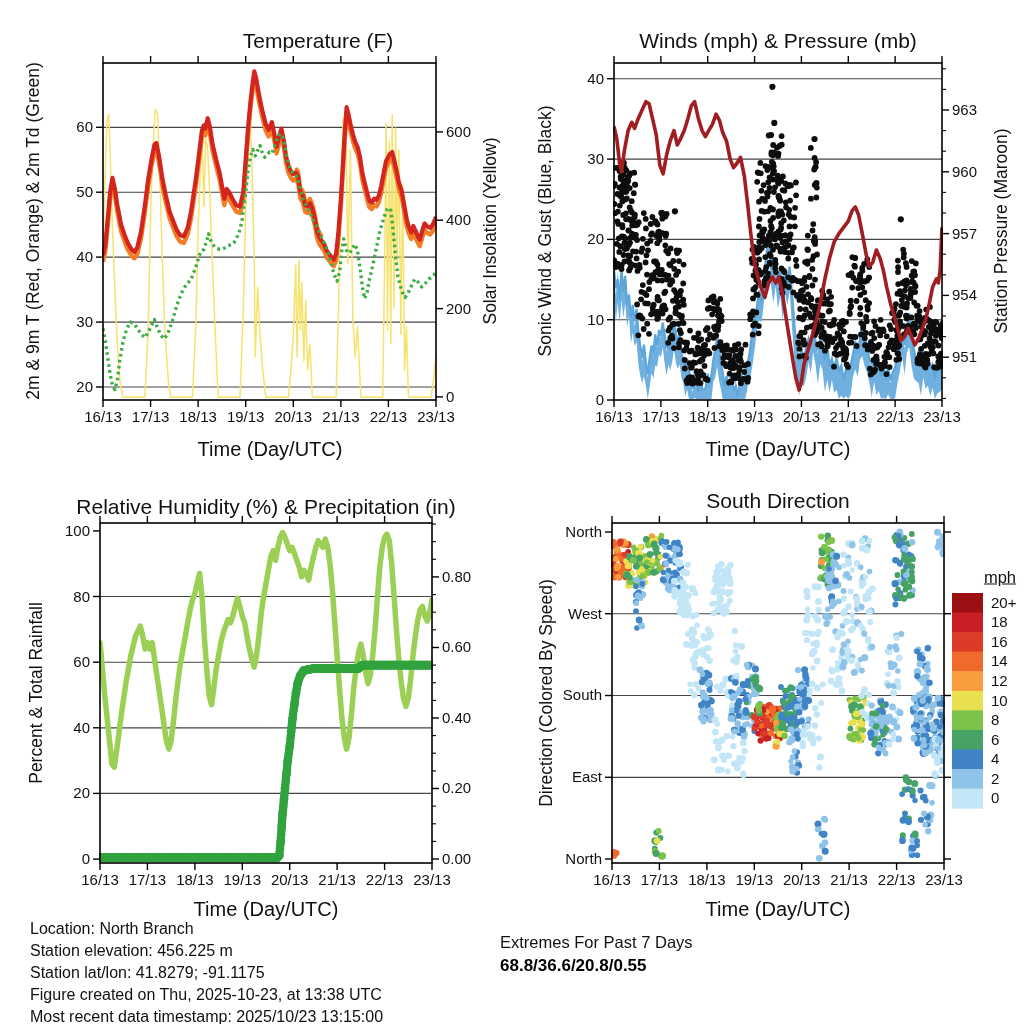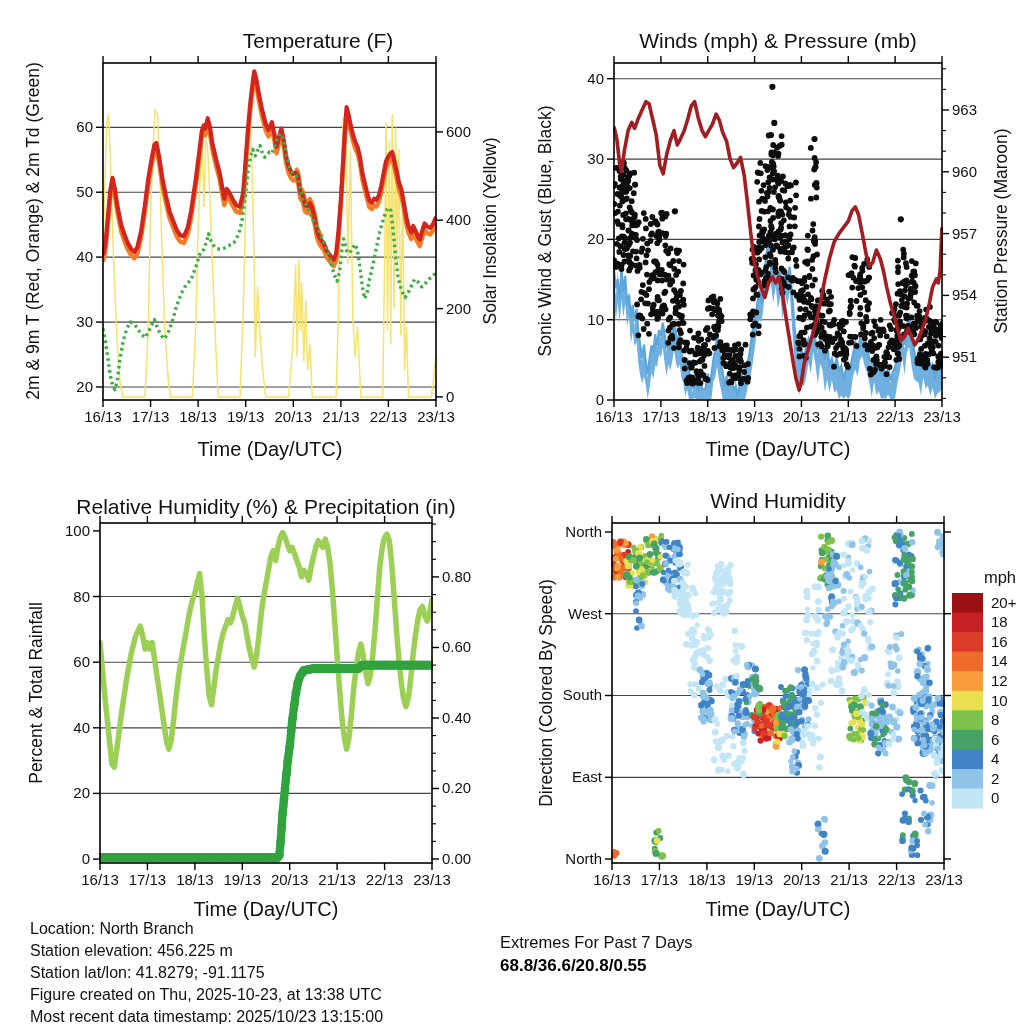--- a/index.html
+++ b/index.html
@@ -9,21 +9,21 @@
   svg text{font-family:"Liberation Sans",sans-serif;font-size:15px;fill:#111;}
   .abs{position:absolute;white-space:nowrap;}
   .chart-title{font-size:21px;text-align:center;transform:translate(-50%,-50%);}
   .axis-label{font-size:17.5px;transform:translate(-50%,-50%);}
   .axis-label.rot{transform:translate(-50%,-50%) rotate(-90deg);}
   .footer-line{font-size:16px;line-height:22px;}
   #footer{left:30px;top:918px;}
   #extremes{left:500px;top:931px;width:473px;text-align:left;}
   .ext-line{font-size:16.5px;line-height:23px;}
   .ext-values{font-size:17px;font-weight:bold;line-height:24px;}
-  #cbar-title{font-size:16.5px;transform:translate(-50%,-50%);}
+  #cbar-title{font-size:16.5px;transform:translate(-50%,-50%);text-decoration:underline;}
 </style>
 </head>
 <body>
 
 <div id="page">
   <svg id="plot-svg" width="1024" height="1024">
       <line x1="103" x2="436" y1="387.0" y2="387.0" stroke="#444" stroke-width="1.15"></line>
       <line x1="103" x2="436" y1="322.1" y2="322.1" stroke="#444" stroke-width="1.15"></line>
       <line x1="103" x2="436" y1="257.1" y2="257.1" stroke="#444" stroke-width="1.15"></line>
       <line x1="103" x2="436" y1="192.2" y2="192.2" stroke="#444" stroke-width="1.15"></line>
@@ -3274,21 +3274,21 @@
     <div class="abs axis-label rot" style="left:1001px;top:231px;">Station Pressure (Maroon)</div>
   </div>
 
   <div>
     <div class="abs chart-title" style="left:266px;top:501px;margin-top:6px;">Relative Humidity (%) &amp; Precipitation (in)</div>
     <div class="abs axis-label" style="left:266px;top:909px;font-size:20px;">Time (Day/UTC)</div>
     <div class="abs axis-label rot" style="left:36px;top:693px;">Percent &amp; Total Rainfall</div>
   </div>
 
   <div>
-    <div class="abs chart-title" style="left:778px;top:501px;">Wind Humidity</div>
+    <div class="abs chart-title" style="left:778px;top:501px;">South Direction</div>
     <div class="abs axis-label" style="left:778px;top:909px;font-size:20px;">Time (Day/UTC)</div>
     <div class="abs axis-label rot" style="left:546px;top:693px;">Direction (Colored By Speed)</div>
     <div class="abs" id="cbar-title" style="left:1000px;top:577px;">mph</div>
   </div>
 
   <div class="abs" id="footer">
     <div class="footer-line">Location: North Branch</div>
     <div class="footer-line">Station elevation: 456.225 m</div>
     <div class="footer-line">Station lat/lon: 41.8279; -91.1175</div>
     <div class="footer-line">Figure created on Thu, 2025-10-23, at 13:38 UTC</div>

